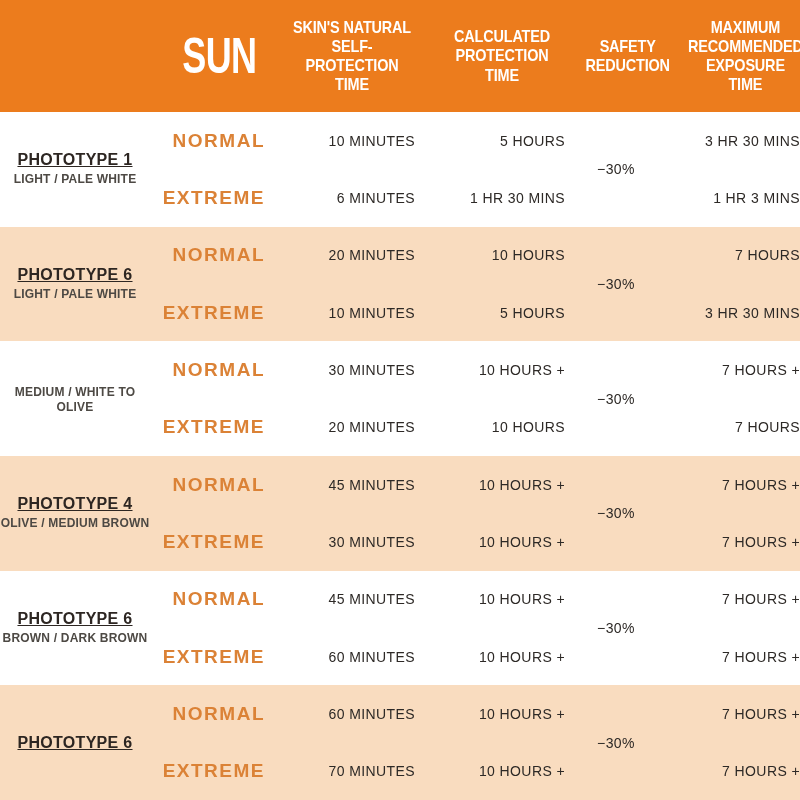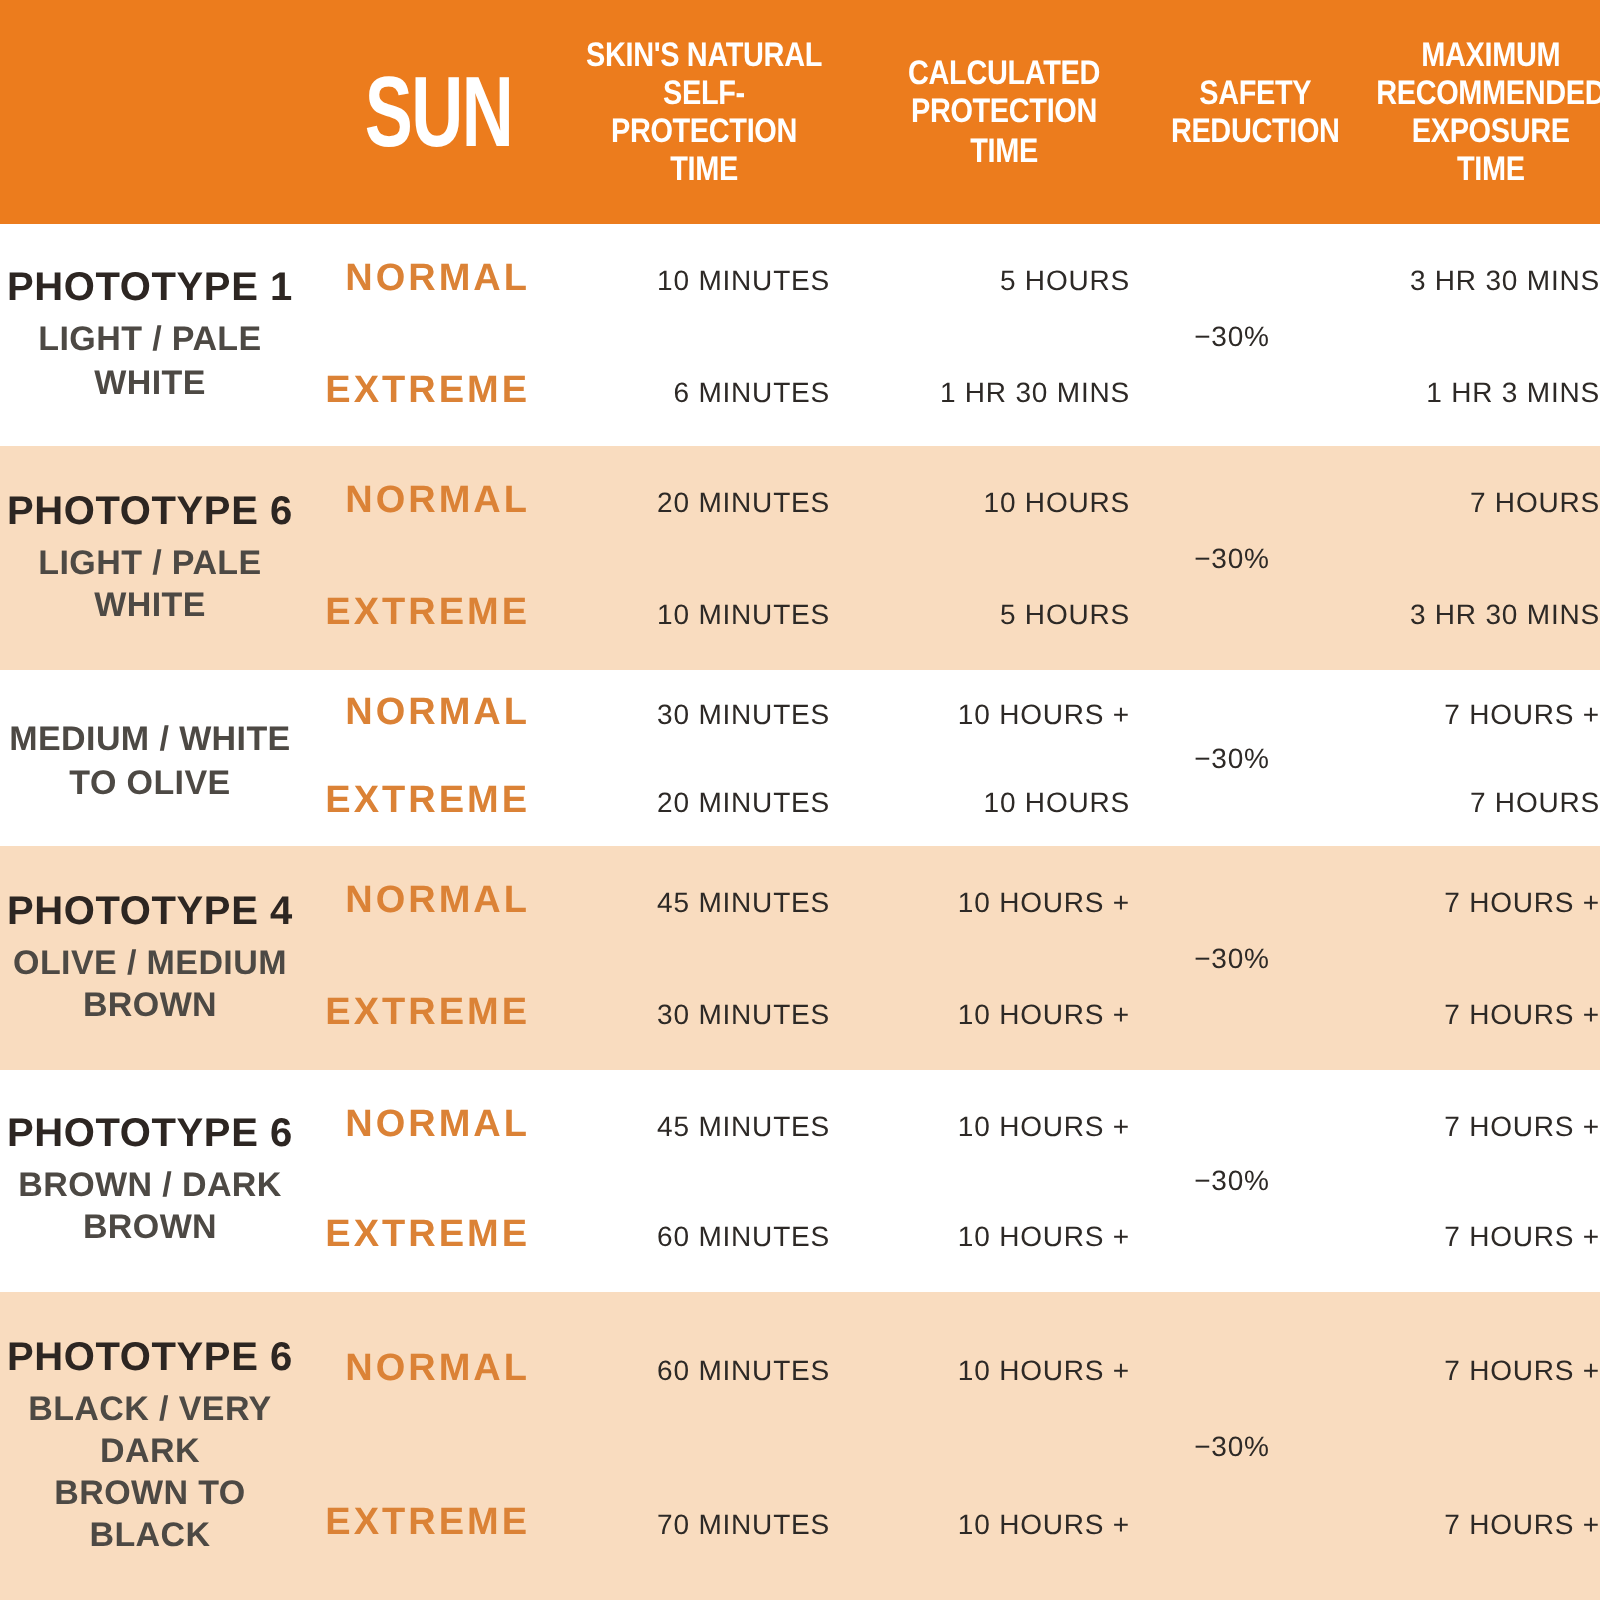--- a/index.html
+++ b/index.html
@@ -60,28 +60,29 @@
     flex-direction: column;
     align-items: flex-end;
     justify-content: stretch;
   }
   .substack {
     flex: 1 1 50%;
     display: flex; align-items: center; justify-content: center;
   }
   .pt-cell { flex-direction: column; }
   .pt-name {
-    font-size: 20px;
+    font-size: 16px;
     font-weight: bold;
     letter-spacing: 0.3px;
     color: #2D2622;
     white-space: nowrap;
+    text-decoration: underline;
   }
   .pt-skin {
-    font-size: 17px;
+    font-size: 12px;
     font-weight: 600;
     letter-spacing: 0.2px;
     color: #4D4944;
     margin-top: 3px;
     white-space: pre-line;
     line-height: 1.25;
   }
   .state {
     font-size: 19px;
     font-weight: 800;
@@ -331,22 +332,20 @@
         </div>
       <div class="substack">
           <span class="val">7 HOURS +</span>
         </div>
     </div>
   </div>
 
   <div class="row row-peach grid">
     <div class="cell pt-cell">
       <div class="pt-name">PHOTOTYPE 6</div>
-      <div class="pt-skin">BLACK / VERY DARK
-BROWN TO BLACK</div>
     </div>
     <div class="cell stack">
       <div class="substack">
           <span class="state">NORMAL</span>
         </div>
       <div class="substack">
           <span class="state">EXTREME</span>
         </div>
     </div>
     <div class="cell stack">

